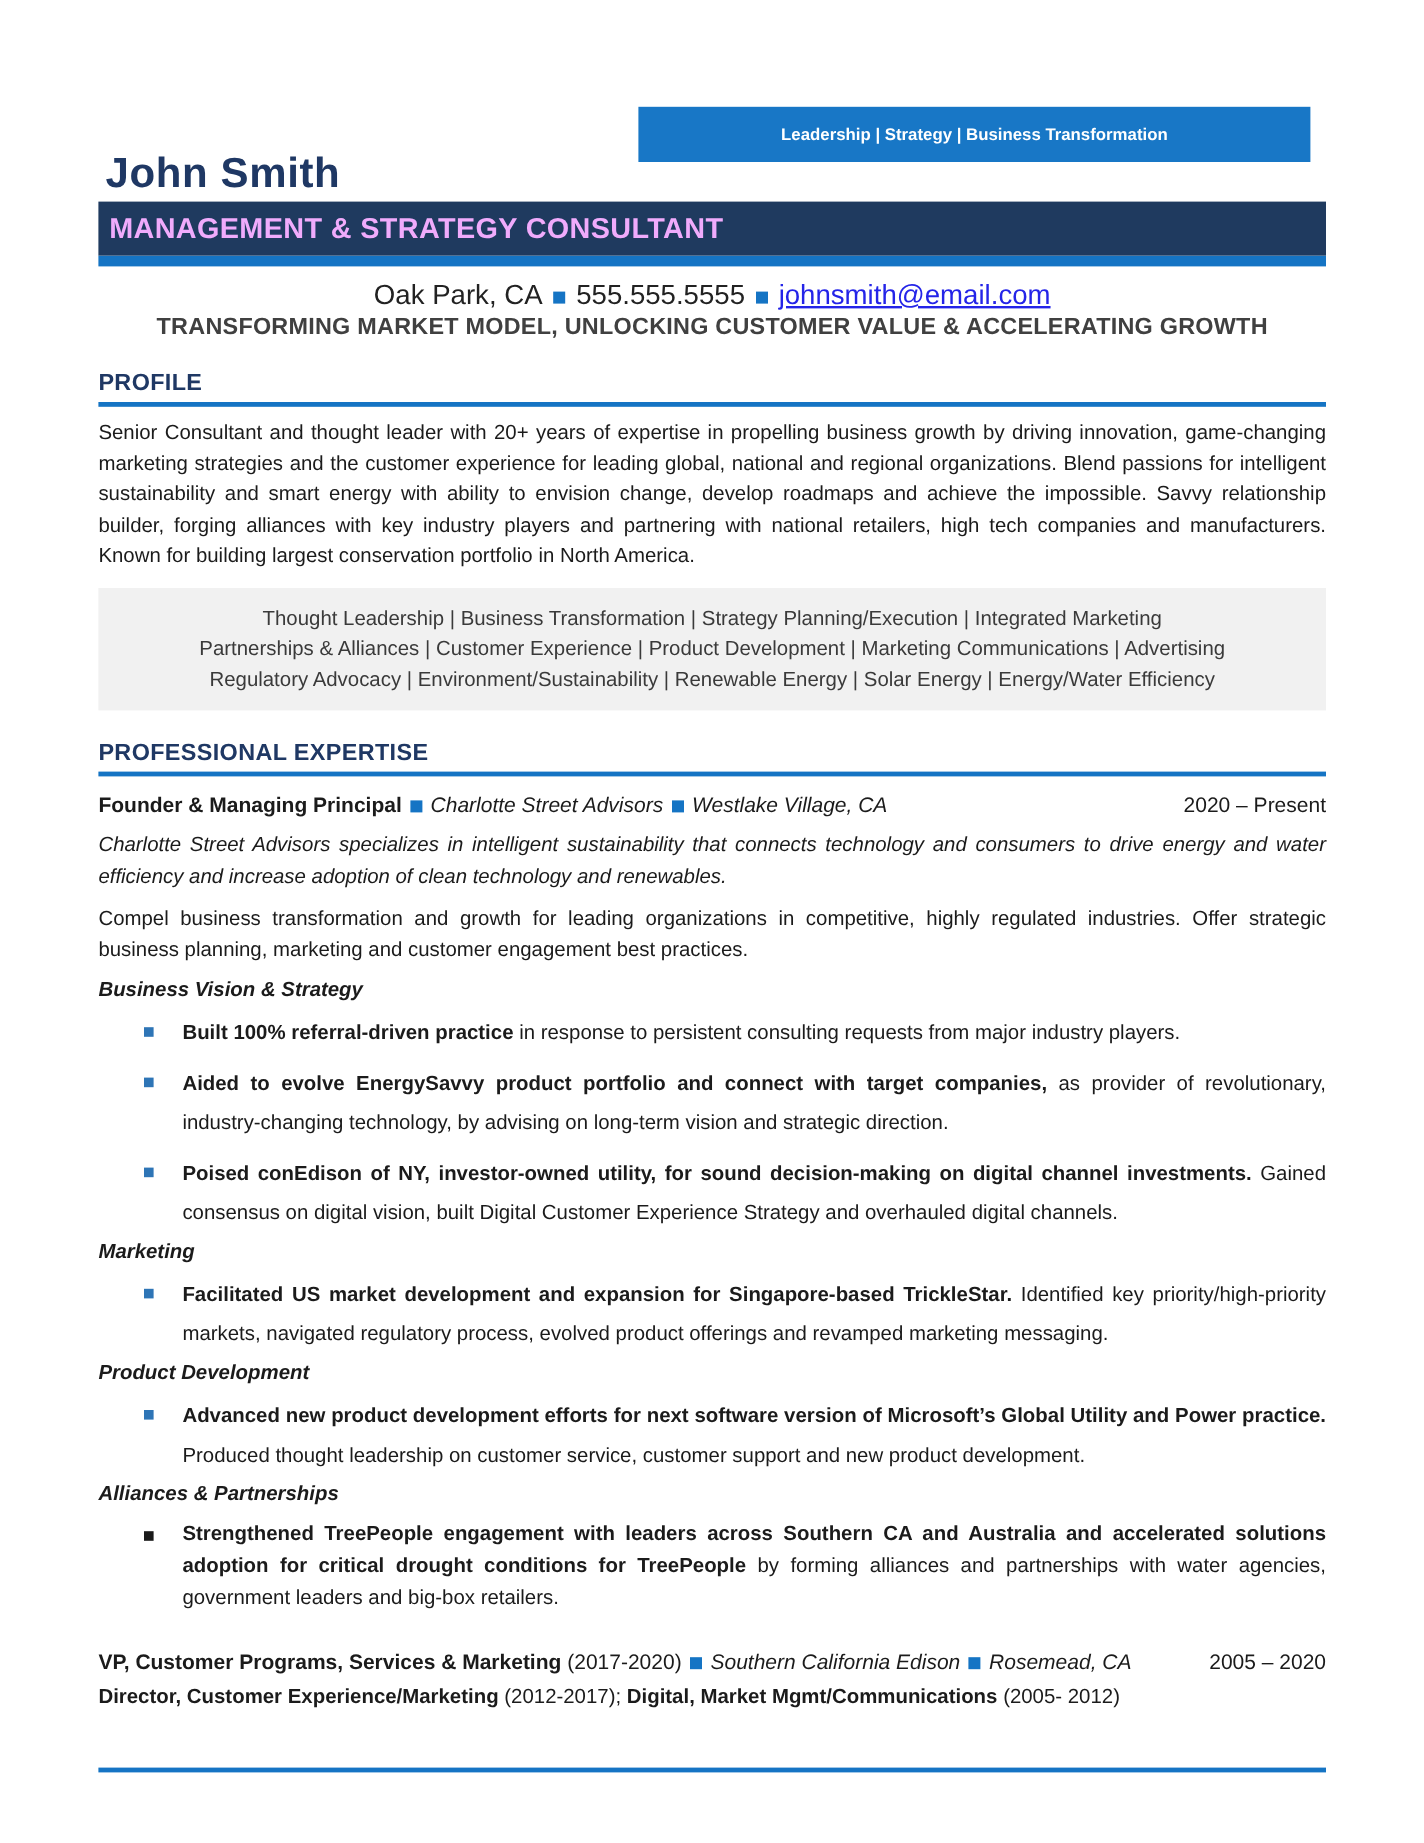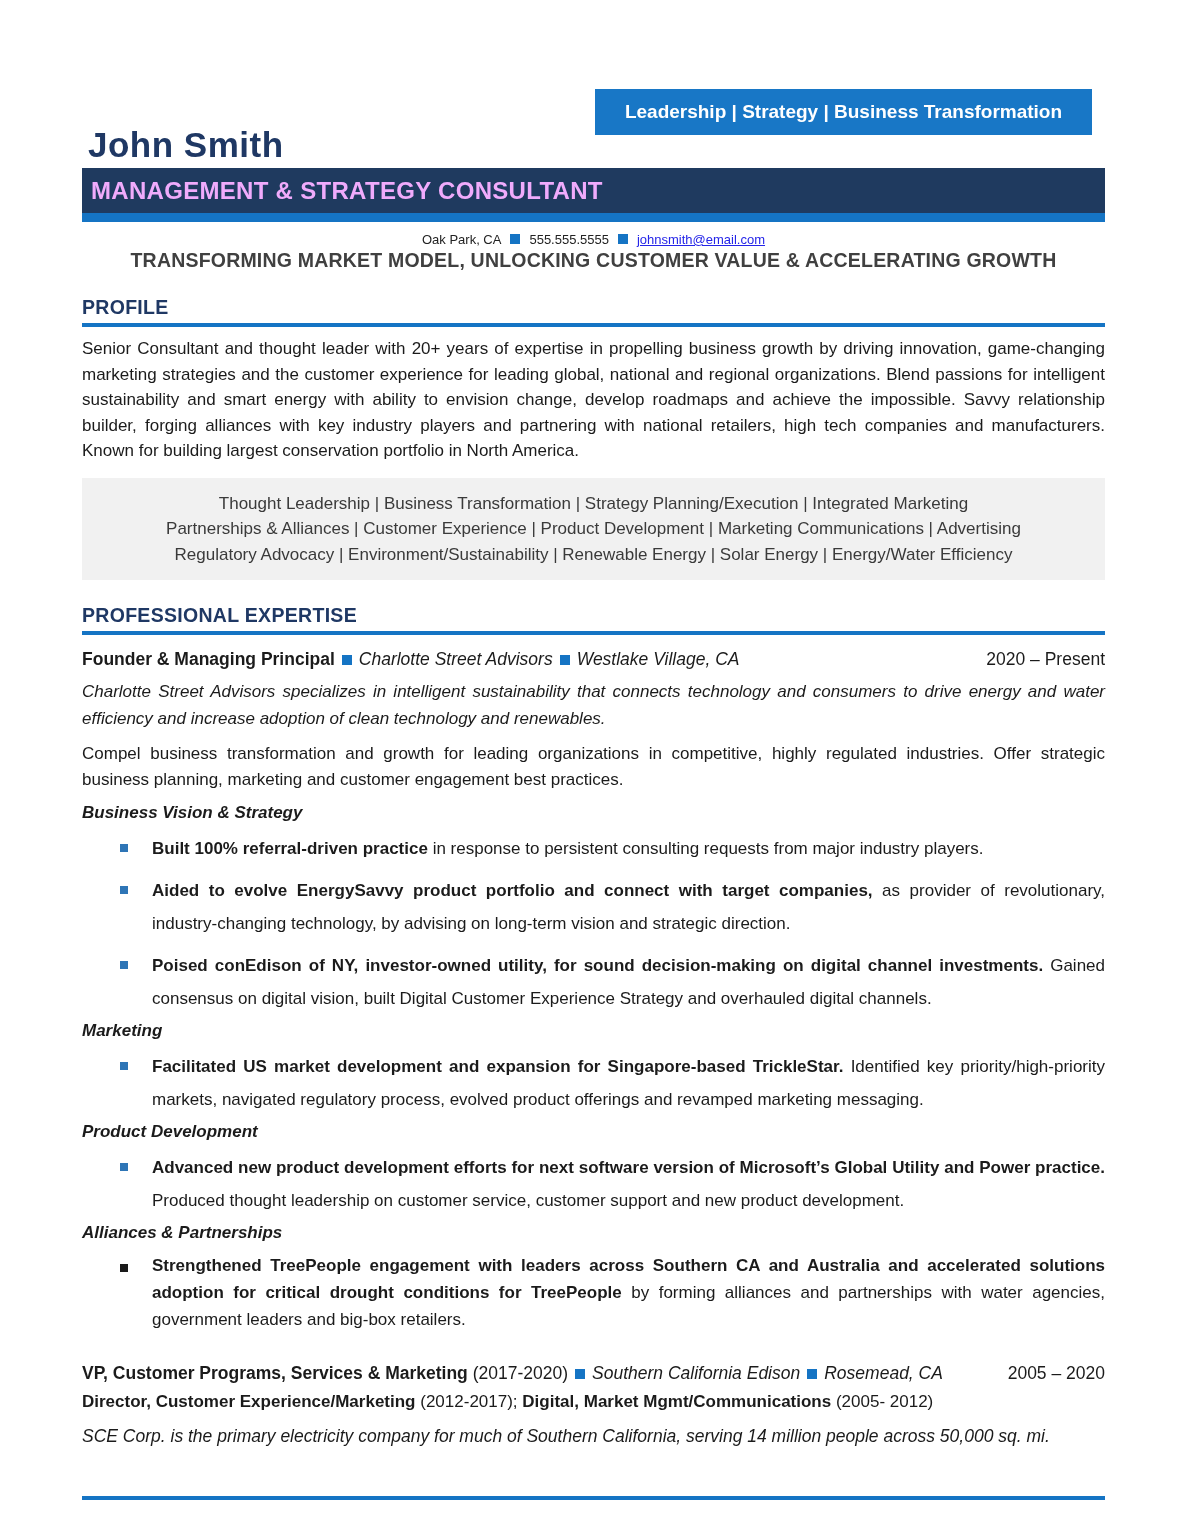--- a/index.html
+++ b/index.html
@@ -7,33 +7,33 @@
     position:relative; width:1187px; height:1536px; margin:0 auto;
     background:#ffffff; overflow:hidden;
     font-family:"Liberation Sans", sans-serif; color:#1b1b1b;
   }
   .content { margin:0 82px; width:1023px; }
 
   
   .header { position:relative; padding-top:84px; }
   .name { font-size:35px; font-weight:bold; color:#1F3864; height:44px; line-height:42px; padding-left:6px; letter-spacing:0.5px;margin-top:40px; }
   .badge {
-    position:absolute; top:89px; right:13px; width:497px; height:46px;
-    background:#1877C6; color:#ffffff; font-weight:bold; font-size:19px;
+    position:absolute; top:89px; right:13px; width:560px; height:46px;
+    background:#1877C6; color:#ffffff; font-weight:bold; font-size:14px;
     text-align:center; line-height:46px; z-index:2;
   }
   .title-bar {
     position:relative; z-index:1; background:#1F3A5F; color:#f0abfc;
     font-weight:bold; font-size:24px; height:45px; line-height:45px;
     padding-left:9px; letter-spacing:0.3px;
   }
   .blue-strip { height:9px; background:#1574C4; }
 
   
-  .contact { margin-top:10px; text-align:center; font-size:13px; color:#222222; }
+  .contact { margin-top:10px; text-align:center; font-size:23px; color:#222222; }
   .sq {
     display:inline-block; width:10px; height:10px; background:#1574C4;
     margin:0 9px; vertical-align:baseline; position:relative; top:0px;
   }
   .email { color:#2424E8; text-decoration:underline; cursor:pointer; }
 
   
   .tagline {
     margin-top:2px; text-align:center; color:#404040; font-weight:bold;
     font-size:19.5px; letter-spacing:0.2px;
@@ -162,18 +162,17 @@
         <span>(2017-2020)</span><span class="sq sq-mid"></span><span class="i">Southern California Edison</span><span class="sq sq-mid"></span><span class="i">Rosemead, CA</span>
       </div>
       <div class="job-dates">2005 – 2020</div>
     </div>
     <div class="job-line2">
       <span class="b">Director, Customer Experience/Marketing</span>
       <span>(2012-2017);</span>
       <span class="b">Digital, Market Mgmt/Communications</span>
       <span>(2005- 2012)</span>
     </div>
-    <p class="body-text italic sce">SCE Corp. is the primary electricity company for much of Southern California, serving 14 million people across 50,000 sq. mi.</p>
 
     <div class="bottom-rule"></div>
 
   </div>
 </div>
 
 </body></html>

